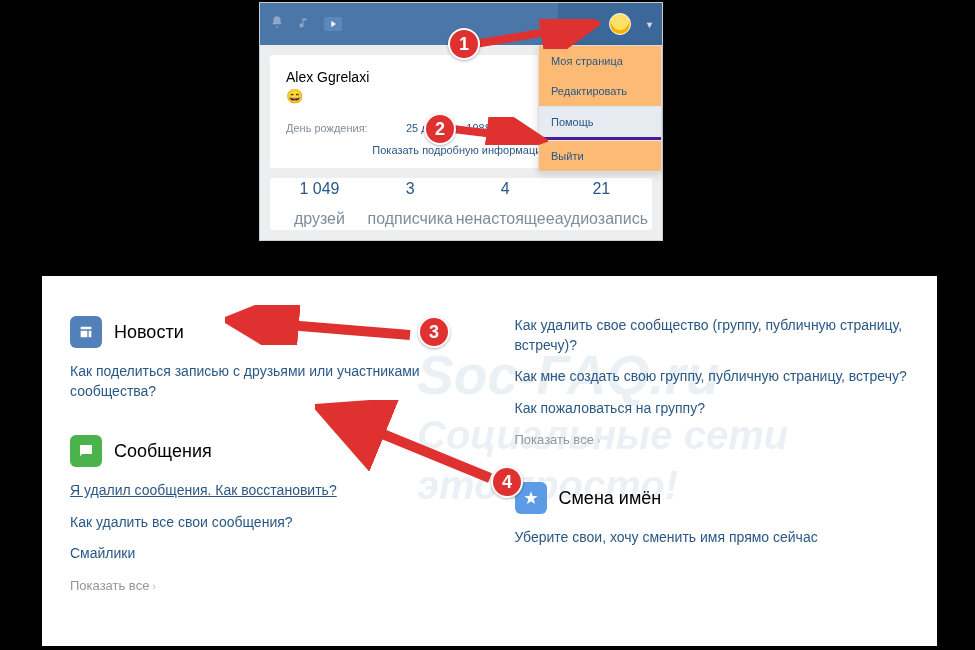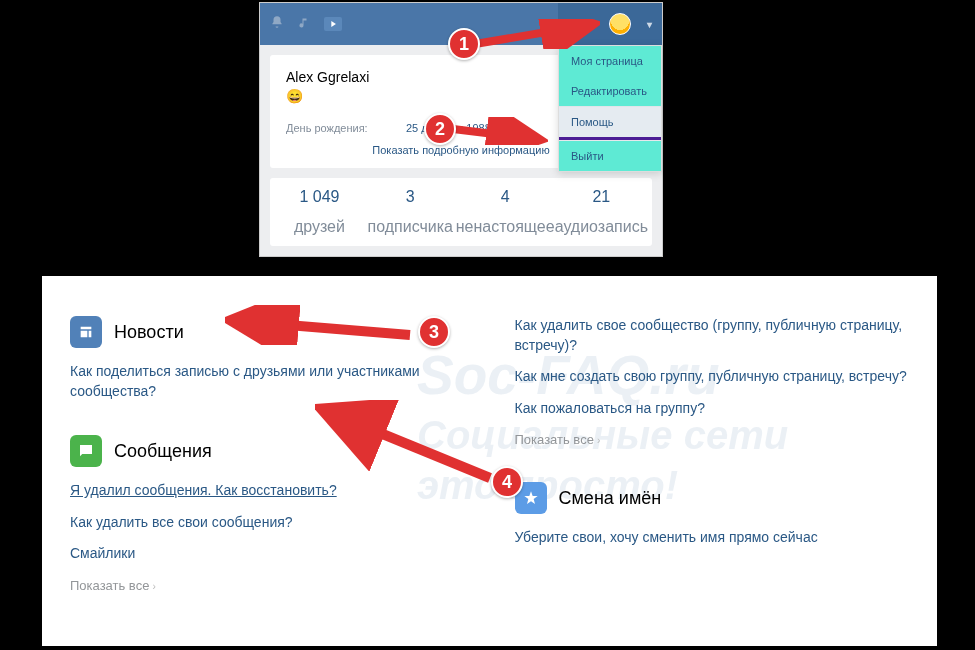--- a/index.html
+++ b/index.html
@@ -8,34 +8,34 @@
   
   .top-panel { position: absolute; left: 259px; top: 2px; width: 404px; background: #edeef0; border: 1px solid #ccc; }
   .vk-header { background: #4a76a8; height: 42px; display: flex; align-items: center; padding: 0 10px; position: relative; }
   .vk-header .left-icons { display: flex; gap: 14px; align-items: center; }
   .vk-header .icon { color: #8fa8c5; font-size: 16px; }
   .vk-header .play-box { background: #5b88ba; padding: 2px 4px; border-radius: 2px; display: inline-flex; }
   .user-corner { position: absolute; right: 0; top: 0; height: 42px; background: #3b6898; display: flex; align-items: center; padding: 0 10px; gap: 16px; color: #fff; font-size: 12px; font-weight: 700; }
   .avatar { width: 22px; height: 22px; border-radius: 50%; background: radial-gradient(circle at 50% 35%, #ffe066 0 55%, #ffb000 56% 100%); border: 1px solid #fff; position: relative; }
   .chev { color: #cdd9e6; font-size: 10px; }
   
-  .dropdown { position: absolute; right: 0; top: 42px; width: 104px; background: #5eead4; border: 1px solid #ddd; box-shadow: 0 2px 8px rgba(0,0,0,.15); z-index: 10; }
+  .dropdown { position: absolute; right: 0; top: 42px; width: 124px; background: #fdba74; border: 1px solid #ddd; box-shadow: 0 2px 8px rgba(0,0,0,.15); z-index: 10; }
   .dropdown .dd-item { padding: 9px 12px; font-size: 11px; color: #2a5885; cursor: pointer; }
   .dropdown .dd-item.highlight { background: #e5ebf1; border-top: 1px solid #e0e5ea; border-bottom: 3px solid #4c1d95; }
   .dropdown .dd-divider { border-top: 1px solid #e7e8ec; }
   
   .profile-card { background: #fff; margin: 10px; padding: 14px 16px 0; border-radius: 3px; }
   .profile-name { font-size: 14px; font-weight: 500; color: #000; margin-bottom: 3px; }
   .emoji { font-size: 14px; }
   .profile-row { display: flex; margin-top: 18px; font-size: 11px; }
   .profile-row .lbl { color: #818c99; width: 120px; }
   .profile-row .val { color: #2a5885; }
   .profile-more { text-align: center; color: #2a5885; font-size: 11px; padding: 10px 0 12px; cursor: pointer; }
   
-  .stats-bar { display: flex; background: #fff; margin: 0 10px 10px; border-radius: 3px; padding: 10px 4px; }
+  .stats-bar { display: flex; background: #fff; margin: 0 10px 10px; border-radius: 3px; padding: 2px 4px; }
   .stat { flex: 1; text-align: center; }
   .stat .num { color: #2a5885; font-size: 16px; }
   .stat .cap { color: #818c99; font-size: 16px; margin-top: 12px; }
   
   
   .bottom-panel { position: absolute; left: 42px; top: 276px; width: 895px; height: 370px; background: #fff; padding: 40px 28px 0; overflow: hidden; }
   .watermark { position: absolute; top: 44px; right: 0; width: 520px; color: rgba(90,130,170,.12); font-size: 55px; font-weight: 700; line-height: 1.25; text-align: left; pointer-events: none; font-style: italic; margin-top: 21px; }
   .watermark .line2 { font-size: 40px; }
   .help-cols { display: flex; gap: 50px; position: relative; z-index: 2; }
   .help-col { flex: 1; }

